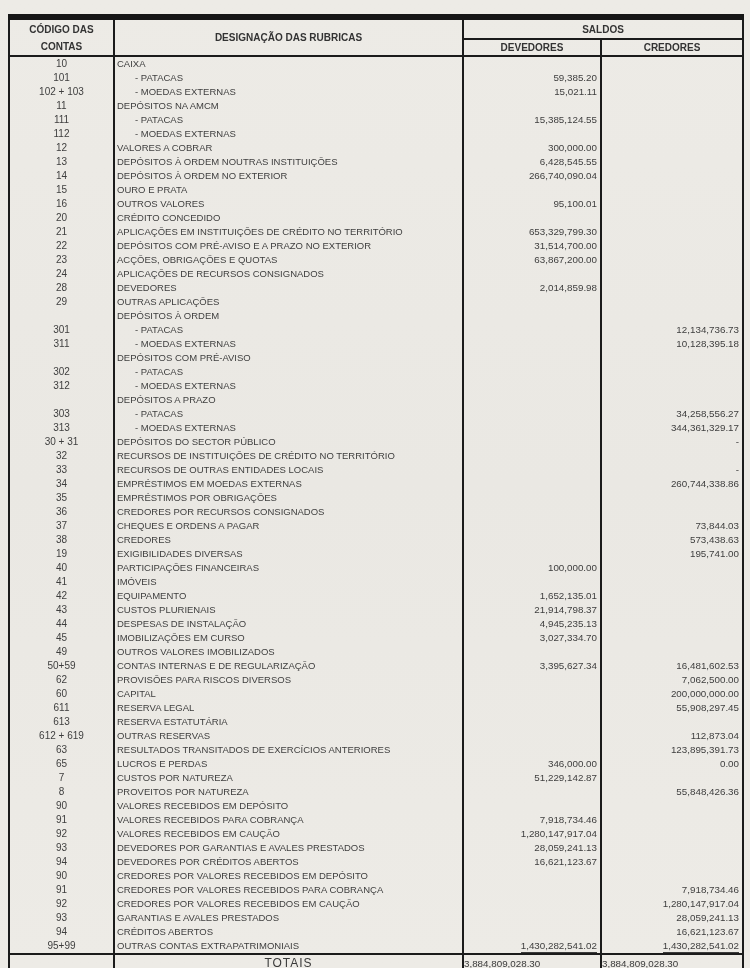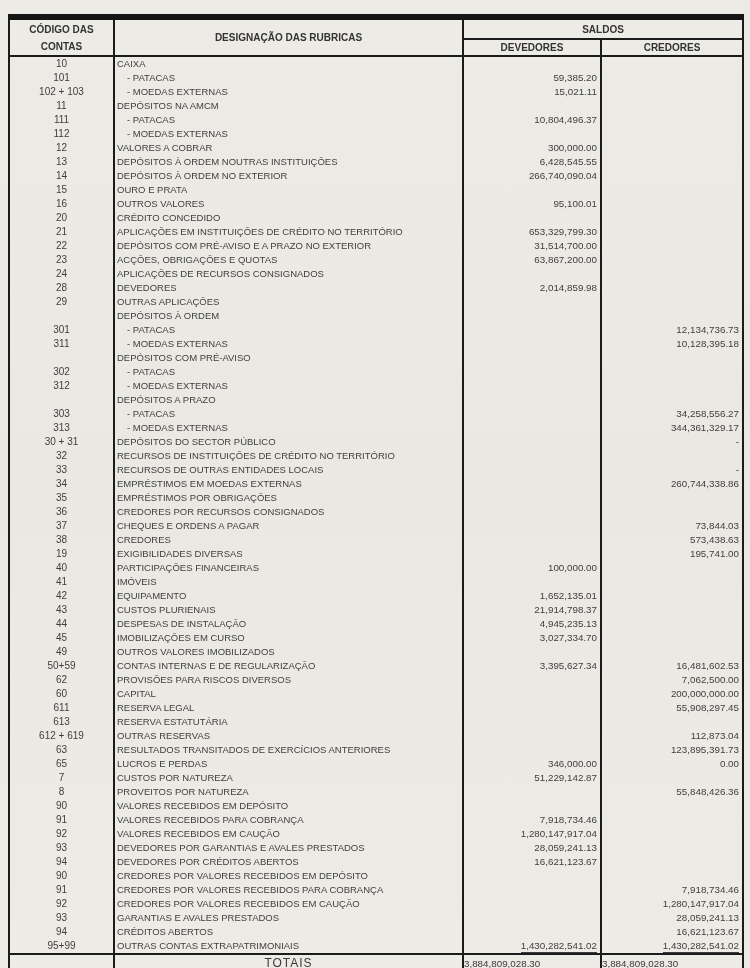--- a/index.html
+++ b/index.html
@@ -52,21 +52,21 @@
   .des-hold span{display:block;height:15px;line-height:15px;}
 
   tbody td{
     height:14px;padding:0;
     font-size:9.5px;line-height:14px;
     white-space:nowrap;overflow:hidden;
     color:#3e3e3e;
   }
   td.code{text-align:center;border-right:2px solid #1b1b1b;font-size:10px;}
   td.des{text-align:left;padding-left:2px;border-right:2px solid #1b1b1b;}
-  td.des.indent{padding-left:12px;}
+  td.des.indent{padding-left:20px;}
   td.num{text-align:right;padding-right:3px;font-size:9.8px;}
   td.num.dev{border-right:2px solid #1b1b1b;}
   span.ul{display:inline-block;border-bottom:1.5px solid #3c3c3c;line-height:12px;}
 
   tfoot td{
     height:17px;padding:0;
     font-size:12px;line-height:17px;
     border-top:2px solid #1b1b1b;
     color:#3a3a3a;white-space:nowrap;
   }
@@ -127,21 +127,21 @@
         </tr>
         <tr>
           <td class="code">11</td>
           <td class="des">DEPÓSITOS NA AMCM</td>
           <td class="num dev"></td>
           <td class="num cred"></td>
         </tr>
         <tr>
           <td class="code">111</td>
           <td class="des indent">- PATACAS</td>
-          <td class="num dev">10,804,496.37</td>
+          <td class="num dev">15,385,124.55</td>
           <td class="num cred"></td>
         </tr>
         <tr>
           <td class="code">112</td>
           <td class="des indent">- MOEDAS EXTERNAS</td>
           <td class="num dev"></td>
           <td class="num cred"></td>
         </tr>
         <tr>
           <td class="code">12</td>

